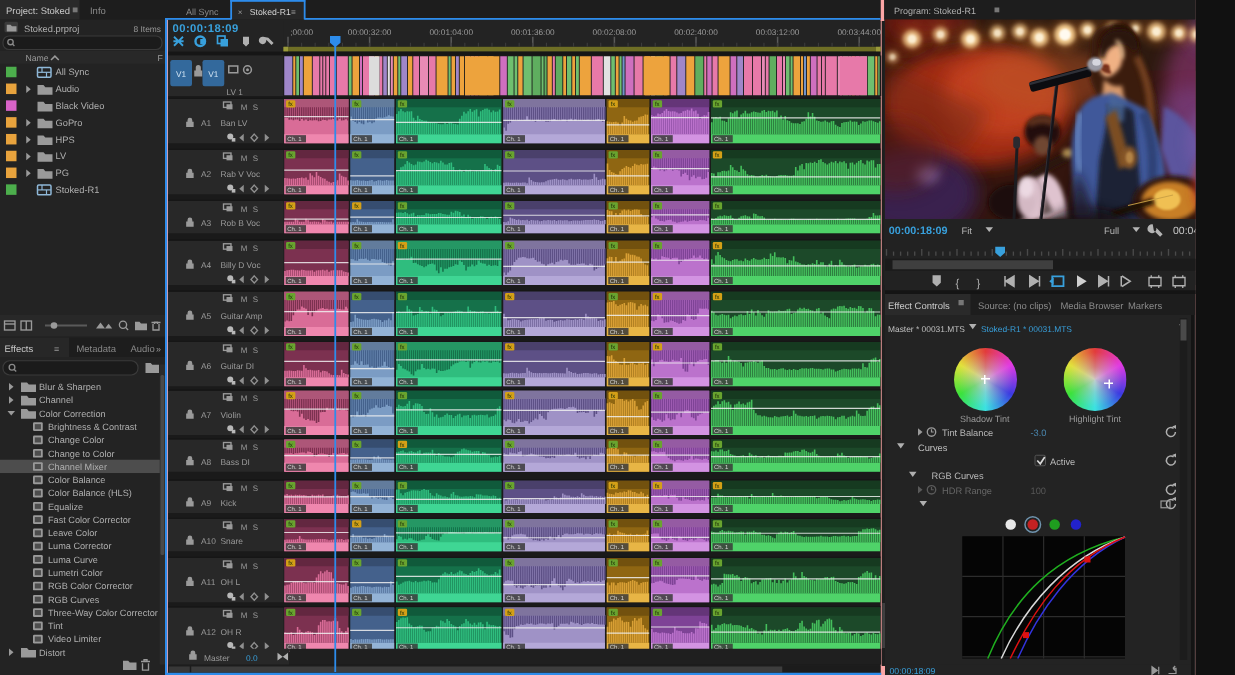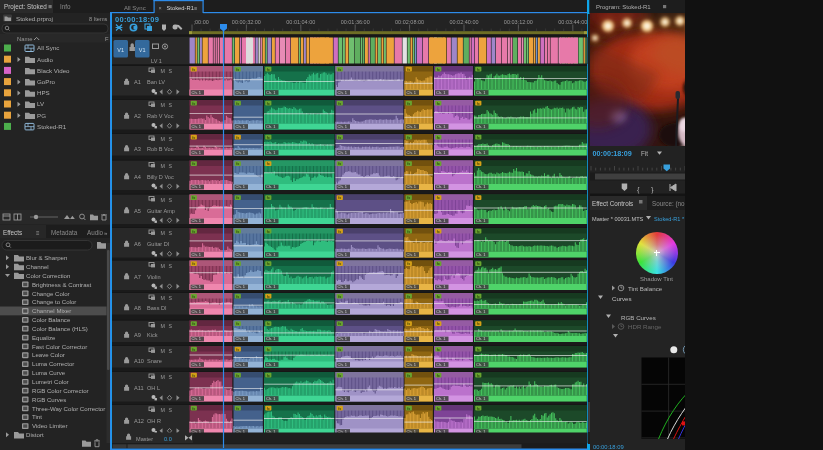--- a/index.html
+++ b/index.html
@@ -1,15 +1,15 @@
 <!DOCTYPE html>
 <html><head><meta charset="utf-8">
 <style>
 html,body{margin:0;padding:0;background:#111;}
-#app{position:relative;width:685px;height:450px;overflow:hidden;background:#0ea5e9;
+#app{position:relative;width:797px;height:450px;overflow:hidden;background:#fca5a5;
  font-family:"Liberation Sans",sans-serif;}
 .wheel{position:absolute;width:42px;height:42px;border-radius:50%;
  background:
   radial-gradient(circle, rgba(205,205,205,0.92) 0%, rgba(195,195,195,0.45) 28%, rgba(185,185,185,0) 62%),
   conic-gradient(from 0deg, #e23b3b, #e23be2 60deg, #3b3be2 120deg, #3be2e2 180deg, #3be23b 240deg, #e2e23b 300deg, #e23b3b 360deg);}
 .cross{position:absolute;width:6px;height:6px;}
 .cross:before{content:"";position:absolute;left:2.5px;top:0;width:1.1px;height:6px;background:#fff;}
 .cross:after{content:"";position:absolute;left:0;top:2.5px;width:6px;height:1.1px;background:#fff;}
 </style></head><body>
 <div id="app">

